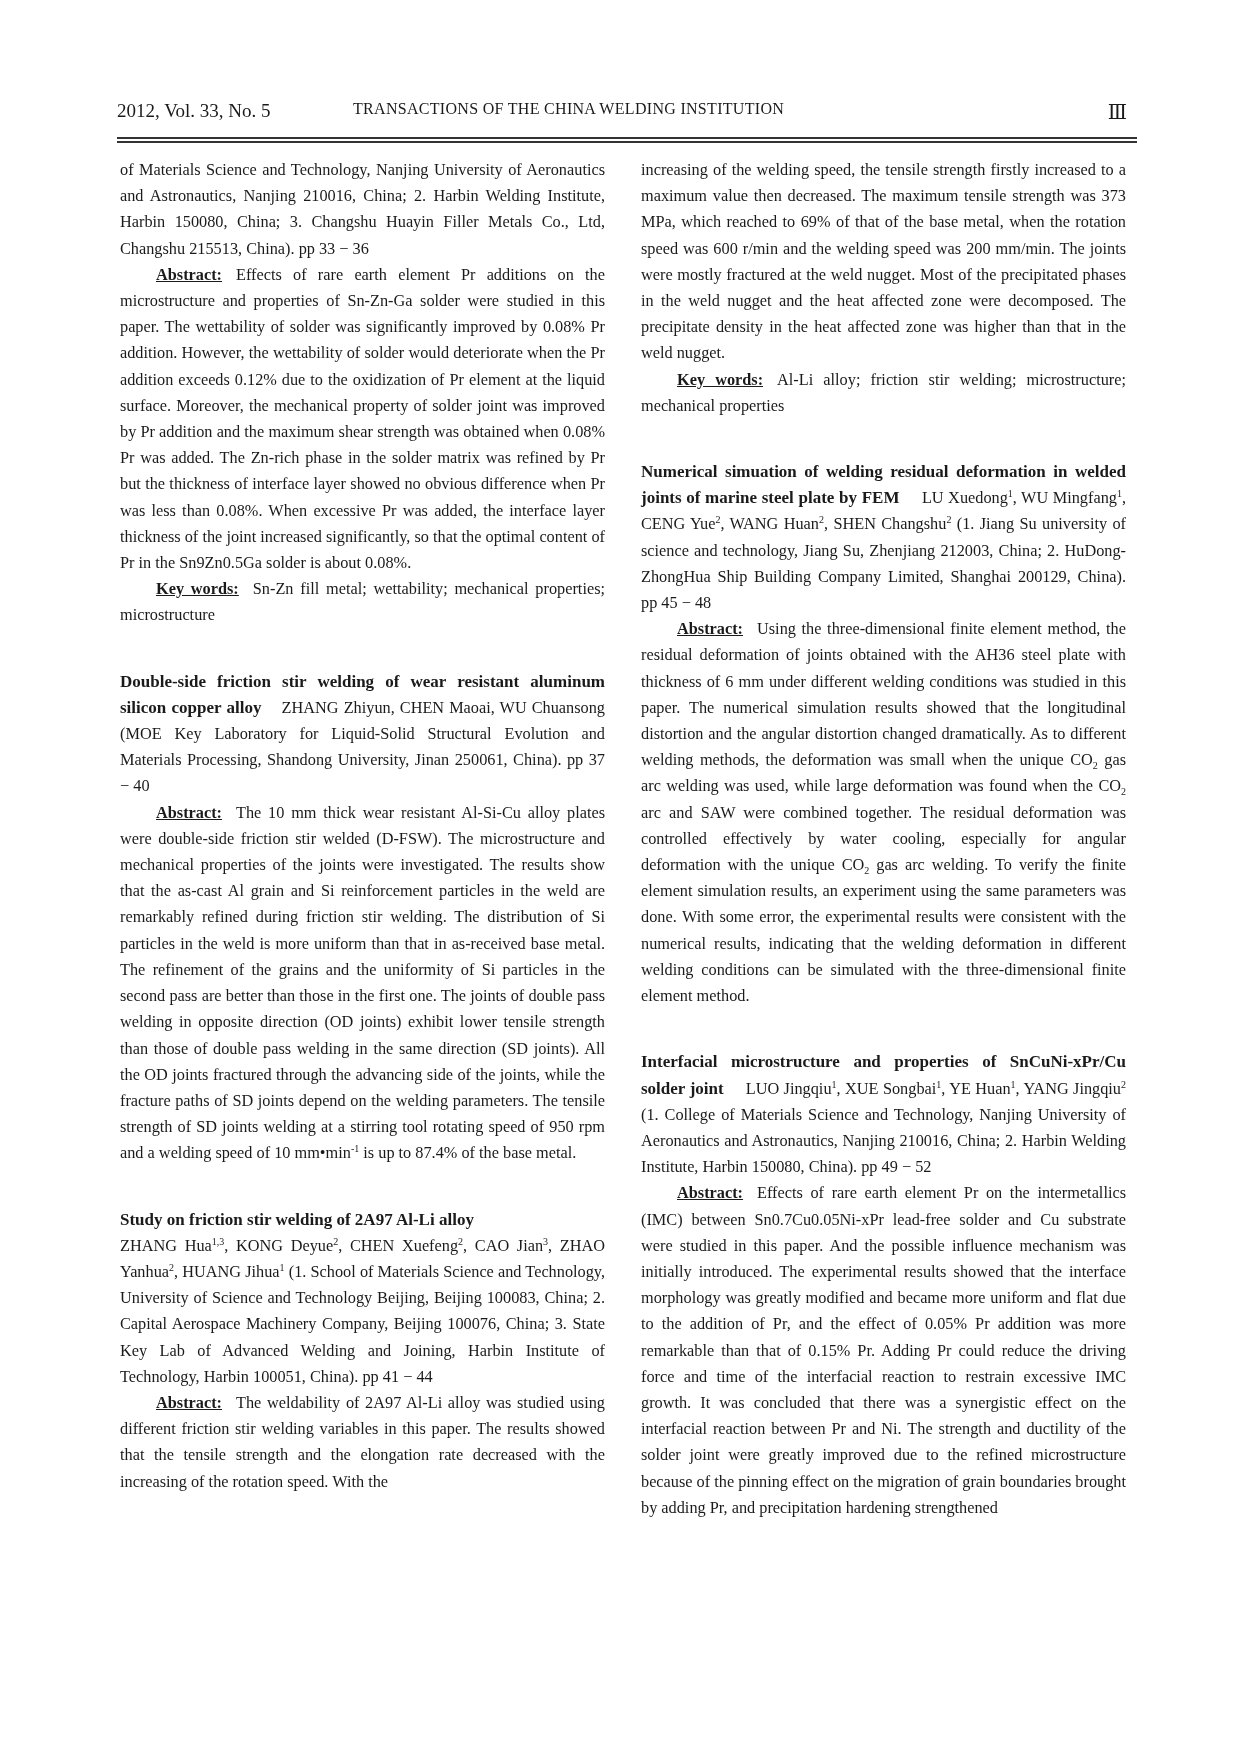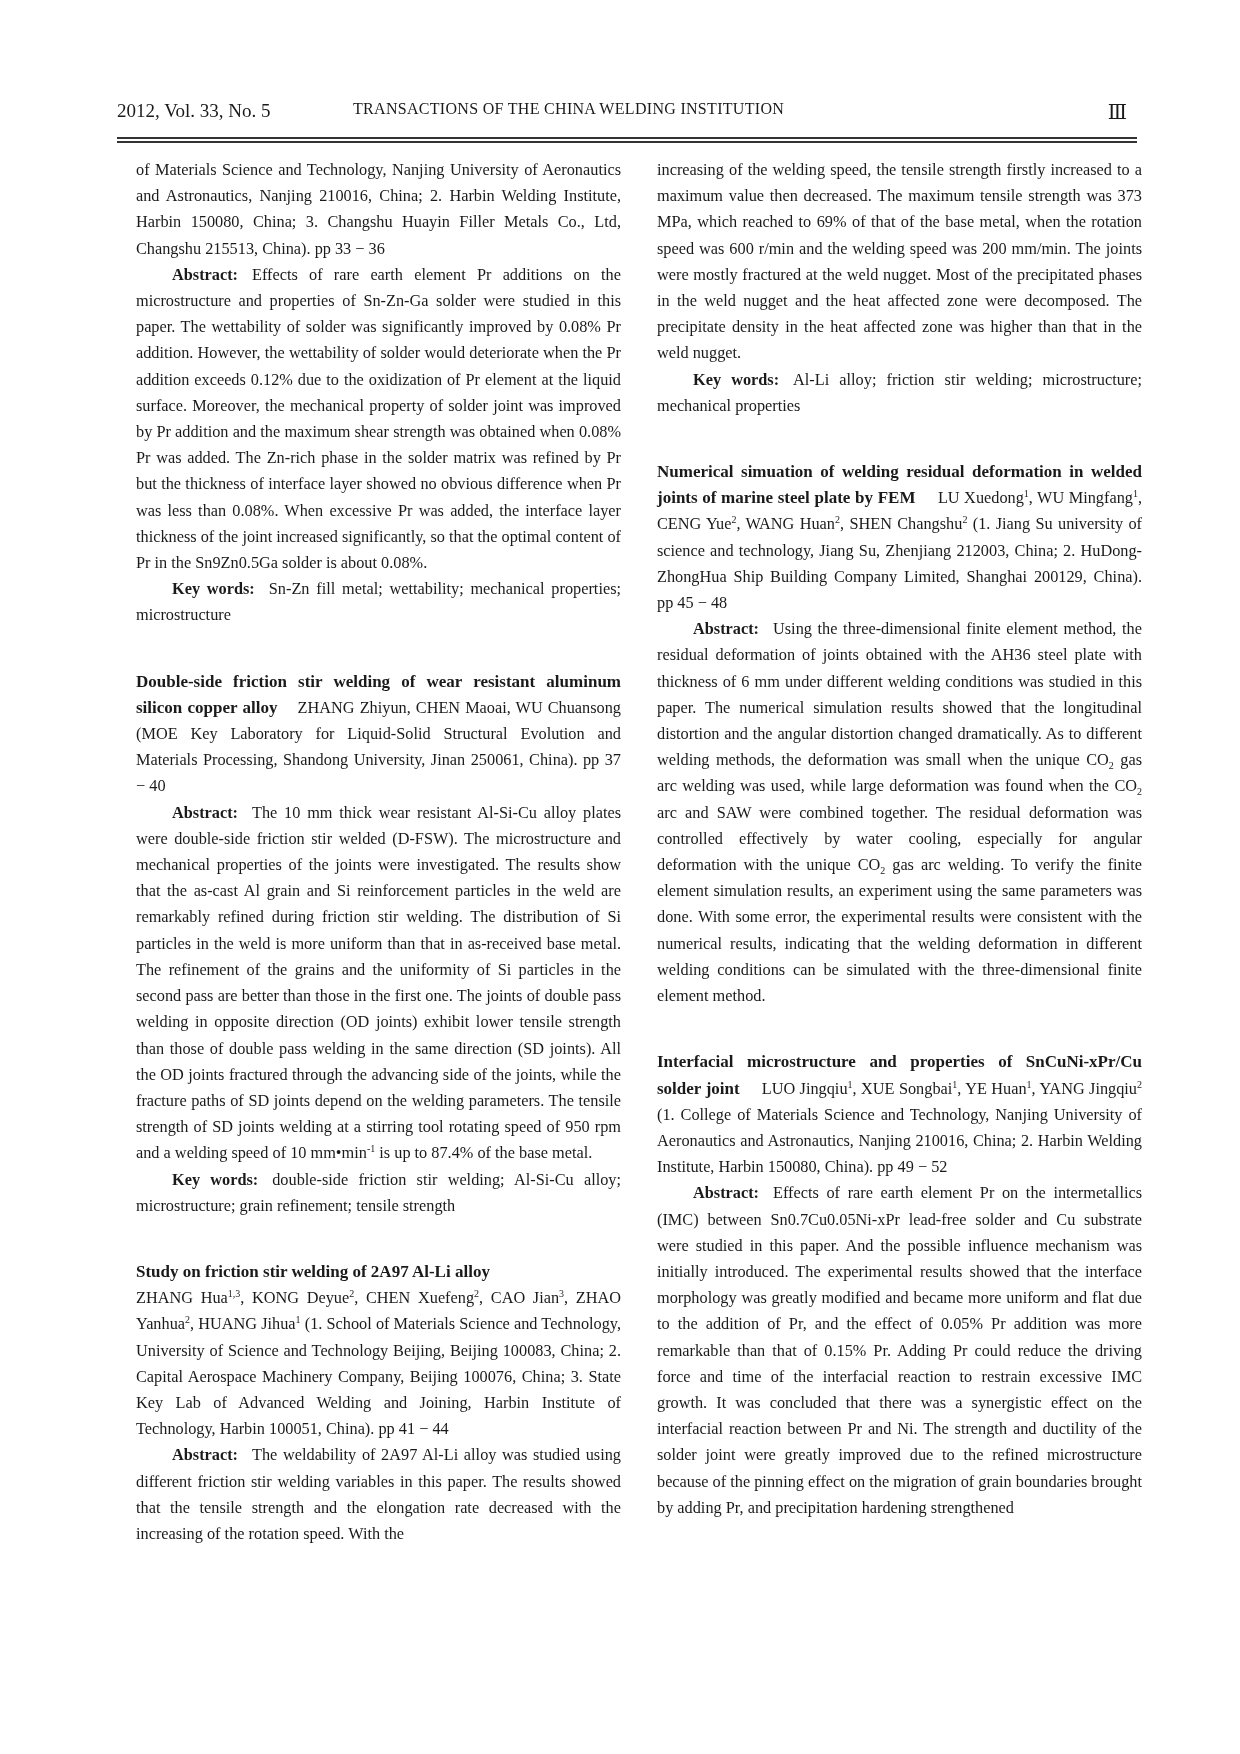--- a/index.html
+++ b/index.html
@@ -5,30 +5,30 @@
   html, body { margin: 0; padding: 0; background: #ffffff; }
   body { width: 1240px; height: 1754px; position: relative; overflow: hidden;
          font-family: "Liberation Serif", "DejaVu Serif", serif; color: #1a1a1a; }
   .header { position: absolute; left: 117px; top: 96px; width: 1020px; height: 30px; }
   .header .left { position: absolute; left: 0; top: 4px; font-size: 19px; }
   .header .center { position: absolute; left: 236px; top: 4px; font-size: 16px; letter-spacing: 0.3px; }
   .header .right { position: absolute; right: 10px; top: 4px; font-size: 20px; }
   .rule { position: absolute; left: 117px; width: 1020px; background: #333; }
   .rule.r1 { top: 137px; height: 2px; }
   .rule.r2 { top: 141px; height: 2px; }
-  .col { position: absolute; top: 157px; width: 485px; font-size: 16.3px; line-height: 26.2px; text-align: justify; margin-left: 16px; }
+  .col { position: absolute; top: 157px; width: 485px; font-size: 16.3px; line-height: 26.2px; text-align: justify; }
   .col.left { left: 120px; }
   .col.right { left: 641px; }
   .col p { margin: 0; }
   .indent { text-indent: 36px; }
   .title { font-weight: bold; font-size: 17px; }
   .gap2 { height: 40px; }
   sup { font-size: 10px; line-height: 0; }
   sub { font-size: 10px; line-height: 0; }
-  .kw-label, .abs-label { font-weight: bold; margin-right: 14px; }
+  .kw-label, .abs-label { font-weight: bold; margin-right: 14px; text-decoration: underline; }
 </style>
 </head>
 <body>
 
 <div class="header">
   <span class="left">2012, Vol. 33, No. 5</span>
   <span class="center">TRANSACTIONS OF THE CHINA WELDING INSTITUTION</span>
   <span class="right">Ⅲ</span>
 </div>
 <div class="rule r1"></div>
@@ -39,21 +39,20 @@
     <p>of Materials Science and Technology, Nanjing University of Aeronautics and Astronautics, Nanjing 210016, China; 2. Harbin Welding Institute, Harbin 150080, China; 3. Changshu Huayin Filler Metals Co., Ltd, Changshu 215513, China). pp 33 − 36</p>
     <p class="indent"><span class="abs-label">Abstract:</span><span>Effects of rare earth element Pr additions on the microstructure and properties of Sn-Zn-Ga solder were studied in this paper. The wettability of solder was significantly improved by 0.08% Pr addition. However, the wettability of solder would deteriorate when the Pr addition exceeds 0.12% due to the oxidization of Pr element at the liquid surface. Moreover, the mechanical property of solder joint was improved by Pr addition and the maximum shear strength was obtained when 0.08% Pr was added. The Zn-rich phase in the solder matrix was refined by Pr but the thickness of interface layer showed no obvious difference when Pr was less than 0.08%. When excessive Pr was added, the interface layer thickness of the joint increased significantly, so that the optimal content of Pr in the Sn9Zn0.5Ga solder is about 0.08%.</span></p>
     <p class="indent"><span class="kw-label">Key words:</span><span>Sn-Zn fill metal; wettability; mechanical properties; microstructure</span></p>
   </div>
 
   <div class="gap2"></div>
 
   <div>
     <p><span class="title">Double-side friction stir welding of wear resistant aluminum silicon copper alloy</span>&nbsp;&nbsp;&nbsp;&nbsp;<span>ZHANG Zhiyun, CHEN Maoai, WU Chuansong (MOE Key Laboratory for Liquid-Solid Structural Evolution and Materials Processing, Shandong University, Jinan 250061, China). pp 37 − 40</span></p>
     <p class="indent"><span class="abs-label">Abstract:</span><span>The 10 mm thick wear resistant Al-Si-Cu alloy plates were double-side friction stir welded (D-FSW). The microstructure and mechanical properties of the joints were investigated. The results show that the as-cast Al grain and Si reinforcement particles in the weld are remarkably refined during friction stir welding. The distribution of Si particles in the weld is more uniform than that in as-received base metal. The refinement of the grains and the uniformity of Si particles in the second pass are better than those in the first one. The joints of double pass welding in opposite direction (OD joints) exhibit lower tensile strength than those of double pass welding in the same direction (SD joints). All the OD joints fractured through the advancing side of the joints, while the fracture paths of SD joints depend on the welding parameters. The tensile strength of SD joints welding at a stirring tool rotating speed of 950 rpm and a welding speed of 10 mm•min</span><sup>-1</sup><span> is up to 87.4% of the base metal.</span></p>
-    <p class="indent"><span class="kw-label">Key words:</span><span>double-side friction stir welding; Al-Si-Cu alloy; microstructure; grain refinement; tensile strength</span></p>
   </div>
 
   <div class="gap2"></div>
 
   <div>
     <p><span class="title">Study on friction stir welding of 2A97 Al-Li alloy</span><br>
       <span><span>ZHANG Hua</span><sup>1,3</sup>, </span>
       <span><span>KONG Deyue</span><sup>2</sup>, </span>
       <span><span>CHEN Xuefeng</span><sup>2</sup>, </span>
       <span><span>CAO Jian</span><sup>3</sup>, </span>

